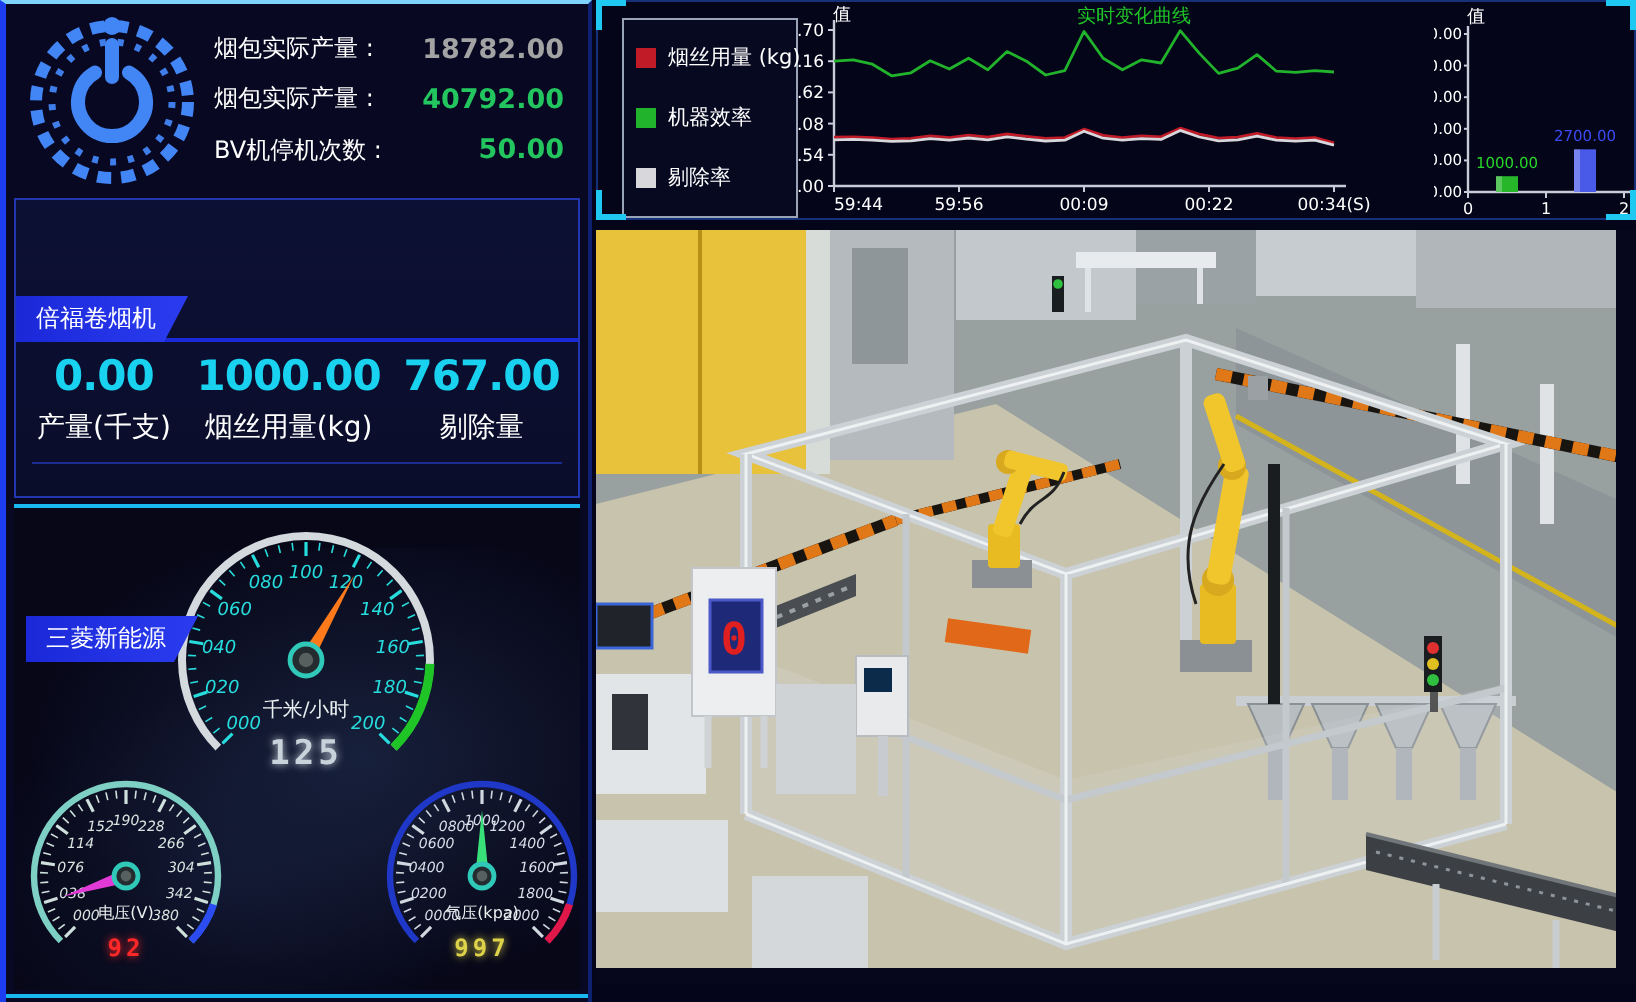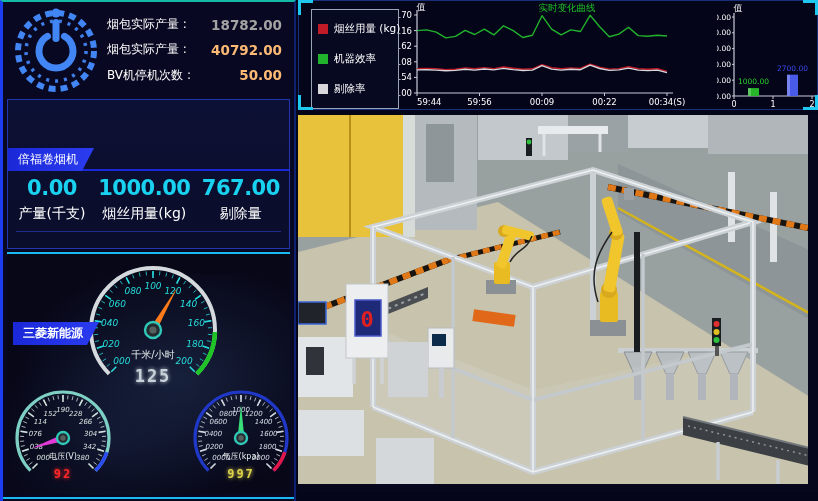--- a/index.html
+++ b/index.html
@@ -1,45 +1,45 @@
 <!DOCTYPE html>
 <html><head>
 <meta charset="utf-8">
 <style>
   html,body{margin:0;padding:0;background:#000;}
   #app{position:relative;width:818px;height:501px;background:#04041a;overflow:hidden;
        font-family:"DejaVu Sans",sans-serif;}
   
   .left-panel{position:absolute;left:0;top:0;width:296px;height:501px;background:#080822;
-    border-top:2px solid #14b8a6;border-left:3px solid #1d3ef0;border-right:2px solid #0e2070;box-sizing:border-box;}
+    border-top:2px solid #7dd3fc;border-left:3px solid #1d3ef0;border-right:2px solid #0e2070;box-sizing:border-box;}
   .left-panel::after{content:"";position:absolute;bottom:2px;left:0;right:0;height:2px;background:#19b8f0;}
   .stats-block{position:absolute;top:2px;left:2px;right:2px;height:92px;display:flex;}
   .logo-wrap{width:102px;display:flex;align-items:center;justify-content:center;}
   .stats-list{flex:1;display:flex;flex-direction:column;justify-content:space-around;padding:8px 10px 8px 0;}
   .stat-row{display:flex;justify-content:space-between;align-items:center;color:#fff;font-size:12px;}
   .stat-value{font-weight:bold;font-size:13.5px;}
-  .stat-value.teal{color:#a3a3a3}.stat-value.yellow{color:#fdba74}
+  .stat-value.teal{color:#a3a3a3}.stat-value.yellow{color:#22c55e}
   .panel-header-tab{display:inline-block;padding:3px 16px 3px 10px;color:#fff;font-size:12px;
     background:linear-gradient(90deg,#1a28d8,#2b3cf0);
     clip-path:polygon(0 0,100% 0,calc(100% - 12px) 100%,0 100%);margin-top:48px;}
   .machine-panel{position:absolute;top:97px;left:4px;right:4px;height:150px;border:1px solid #2236b0;
     background:linear-gradient(180deg,#0c1034,#0a0d2a);box-sizing:border-box;}
   .machine-panel .hline{height:2px;background:#1a28d8;margin-top:-2px;}
   .metric-grid{display:grid;grid-template-columns:1fr 1.2fr 1.1fr;text-align:center;padding:5px 2px 2px 2px;}
   .metric-value{font-size:21px;font-weight:bold;letter-spacing:-0.5px;}
   .metric-value.cyan{color:#19d2f0}.metric-value.orange{color:#ff4a14}
   .metric-label{font-size:14px;color:#fff;margin-top:5px;}
   .divider{height:1px;background:#1c2c90;margin:6px 8px 2px 8px;}
   .gauge-panel{position:absolute;top:250px;left:4px;right:4px;bottom:6px;border-top:2px solid #19b8f0;
     background:#070718;overflow:hidden;}
   .car-glow{position:absolute;right:-40px;top:20px;width:330px;height:230px;pointer-events:none;
     background:radial-gradient(ellipse at 55% 45%,rgba(46,68,110,.4),rgba(8,10,26,0) 65%);}
   .car-glow2{position:absolute;left:-20px;bottom:-10px;width:250px;height:160px;pointer-events:none;
     background:radial-gradient(ellipse at 50% 60%,rgba(30,44,80,.35),rgba(8,10,26,0) 70%);}
-  .gauge-panel .panel-header-tab{position:absolute;top:20px;left:6px;z-index:3;font-weight:bold;}
+  .gauge-panel .panel-header-tab{position:absolute;top:6px;left:6px;z-index:3;}
   .gauge-svg{position:absolute;z-index:2;}
   #gauge-speed{left:56px;top:6px;}
   #gauge-voltage{left:-2px;top:132px;}
   #gauge-pressure{left:176px;top:132px;}
   
   .chart-panel{position:absolute;left:298px;top:0;width:520px;height:110px;background:#05051a;
     border:1px solid #16307a;box-sizing:border-box;}
   .corner{position:absolute;width:12px;height:12px;z-index:4;}
   .c-tl{left:-1px;top:-1px;border-left:3px solid #1ec8f0;border-top:3px solid #1ec8f0;}
   .c-tr{right:-1px;top:-1px;border-right:3px solid #1ec8f0;border-top:3px solid #1ec8f0;}

